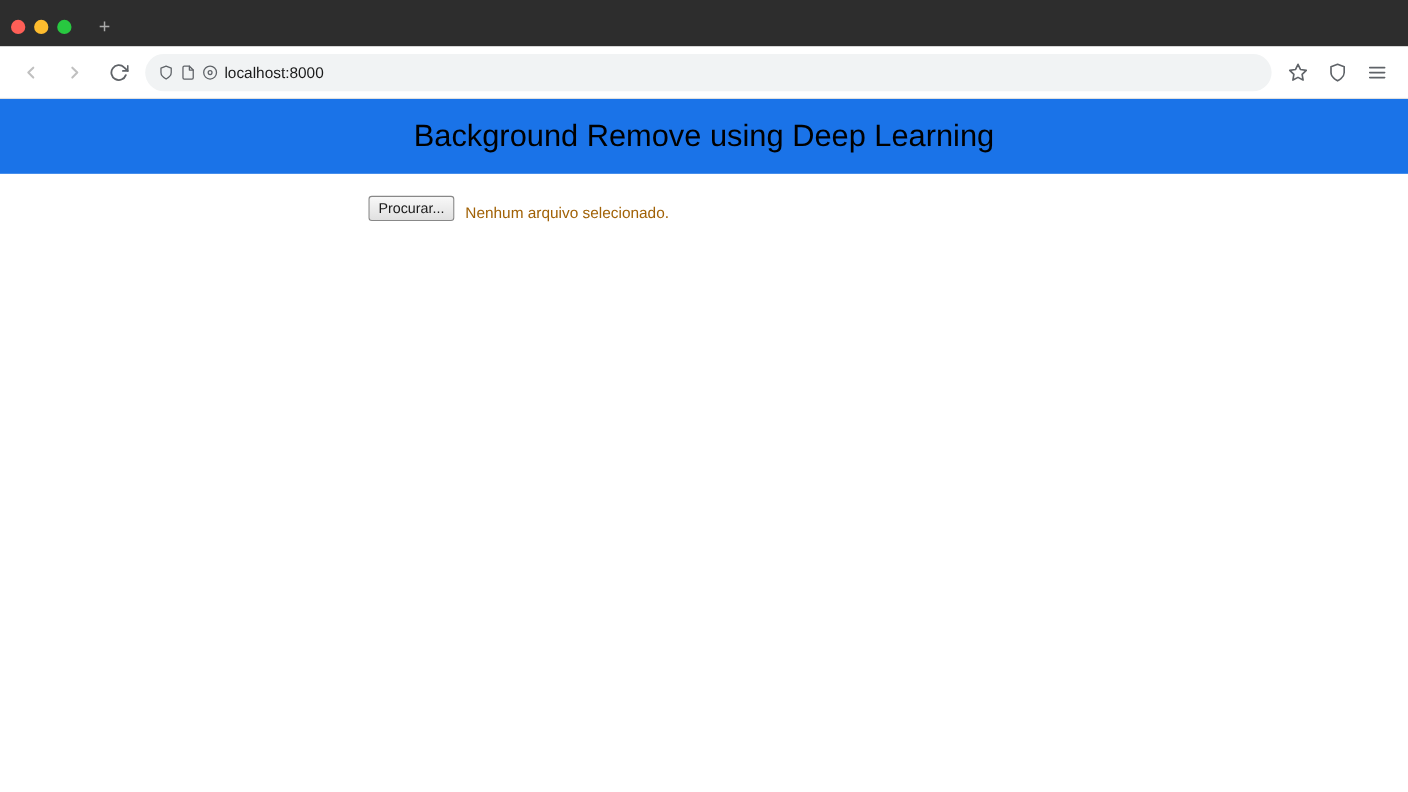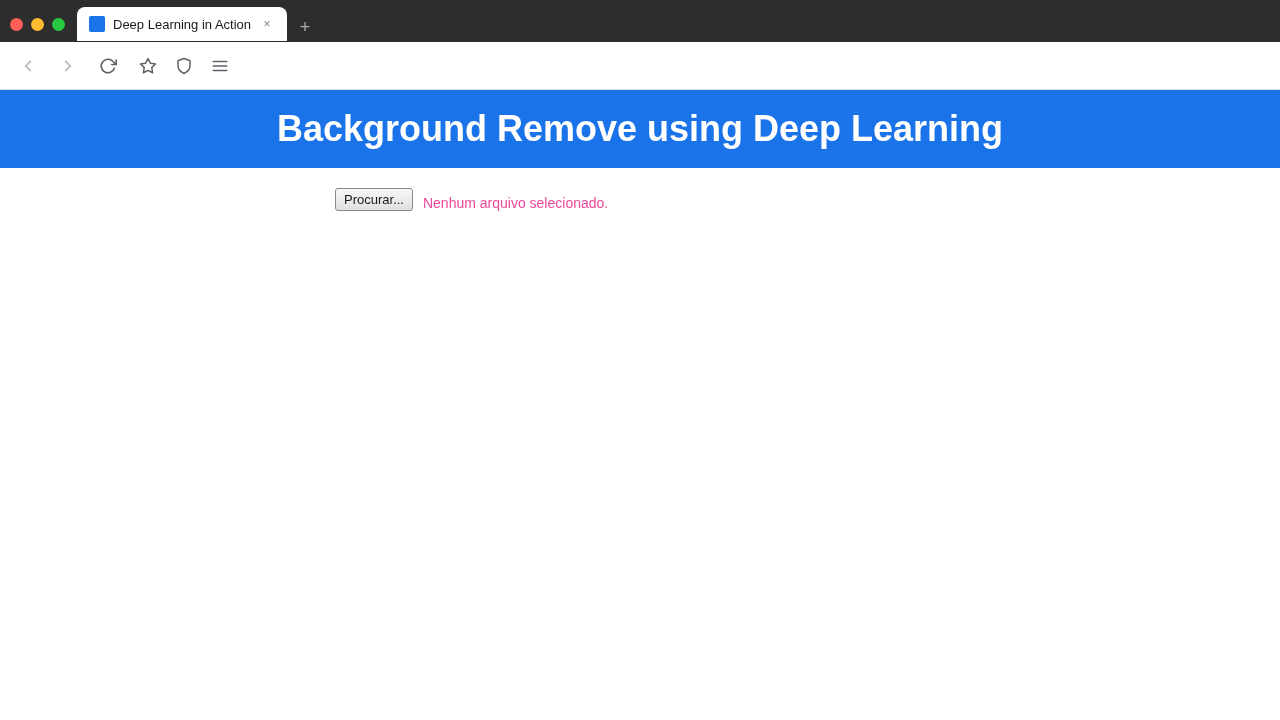--- a/index.html
+++ b/index.html
@@ -198,23 +198,23 @@
     }
 
     .page-header {
       background: #1a73e8;
       width: 100%;
       padding: 18px 20px;
       text-align: center;
     }
 
     .page-header-title {
-      color: #ffffff;
-      font-size: 36px;
-      font-weight: 700;
+      color: #000000;
+      font-size: 28px;
+      font-weight: 400;
       font-family: Arial, sans-serif;
     }
 
     .page-body {
       padding: 20px 0 20px 335px;
       display: flex;
       align-items: flex-end;
       gap: 10px;
     }
 
@@ -226,44 +226,36 @@
       background: linear-gradient(to bottom, #f8f8f8, #e0e0e0);
       font-size: 13px;
       color: #1a1a1a;
       cursor: pointer;
       font-family: Arial, sans-serif;
       white-space: nowrap;
     }
 
     .file-status-text {
       font-size: 14px;
-      color: #ec4899;
+      color: #a16207;
       font-family: Arial, sans-serif;
     }
   </style>
 </head>
 <body>
 
 <div class="browser-chrome">
 
   <div class="title-bar">
     <div class="window-controls">
       <button class="window-btn close"></button>
       <button class="window-btn minimize"></button>
       <button class="window-btn maximize"></button>
     </div>
     <div class="tabs-bar">
-      <div class="tab active">
-
-        <svg class="tab-favicon" viewBox="0 0 16 16" fill="none">
-          <rect width="16" height="16" rx="2" fill="#1a73e8"></rect>
-        </svg>
-        <span class="tab-title">Deep Learning in Action</span>
-        <button class="tab-close">×</button>
-      </div>
       <button class="new-tab-btn">+</button>
     </div>
   </div>
 
   <div class="nav-bar">
     <button class="nav-btn disabled">
       <svg width="18" height="18" viewBox="0 0 24 24" fill="none" stroke="#c0c0c0" stroke-width="2.5" stroke-linecap="round" stroke-linejoin="round">
           <path d="M15 18l-6-6 6-6"></path>
         </svg>
     </button>
@@ -272,20 +264,37 @@
           <path d="M9 18l6-6-6-6"></path>
         </svg>
     </button>
     <button class="nav-btn">
       <svg width="18" height="18" viewBox="0 0 24 24" fill="none" stroke="#5f6368" stroke-width="2.2" stroke-linecap="round" stroke-linejoin="round">
           <path d="M23 4v6h-6"></path>
           <path d="M20.49 15a9 9 0 1 1-2.12-9.36L23 10"></path>
         </svg>
     </button>
 
+    <div class="address-bar-wrap">
+
+      <svg width="14" height="14" viewBox="0 0 24 24" fill="none" stroke="#5f6368" stroke-width="2" stroke-linecap="round" stroke-linejoin="round">
+        <path d="M12 22s8-4 8-10V5l-8-3-8 3v7c0 6 8 10 8 10z"></path>
+      </svg>
+
+      <svg width="14" height="14" viewBox="0 0 24 24" fill="none" stroke="#5f6368" stroke-width="2" stroke-linecap="round" stroke-linejoin="round">
+        <path d="M14 2H6a2 2 0 0 0-2 2v16a2 2 0 0 0 2 2h12a2 2 0 0 0 2-2V8z"></path>
+          <polyline points="14 2 14 8 20 8"></polyline>
+      </svg>
+
+      <svg width="14" height="14" viewBox="0 0 24 24" fill="none" stroke="#5f6368" stroke-width="2" stroke-linecap="round" stroke-linejoin="round">
+        <circle cx="12" cy="12" r="10"></circle>
+          <circle cx="12" cy="12" r="3"></circle>
+      </svg>
+      <input class="address-input" type="text" readonly="" value="localhost:8000" style="">
+    </div>
 
     <div class="nav-right-icons">
       <button class="nav-icon-btn">
         <svg width="18" height="18" viewBox="0 0 24 24" fill="none" stroke="#5f6368" stroke-width="2" stroke-linecap="round" stroke-linejoin="round">
             <polygon points="12 2 15.09 8.26 22 9.27 17 14.14 18.18 21.02 12 17.77 5.82 21.02 7 14.14 2 9.27 8.91 8.26 12 2"></polygon>
           </svg>
       </button>
       <button class="nav-icon-btn">
         <svg width="18" height="18" viewBox="0 0 24 24" fill="none" stroke="#5f6368" stroke-width="2" stroke-linecap="round" stroke-linejoin="round">
             <path d="M12 22s8-4 8-10V5l-8-3-8 3v7c0 6 8 10 8 10z"></path>

